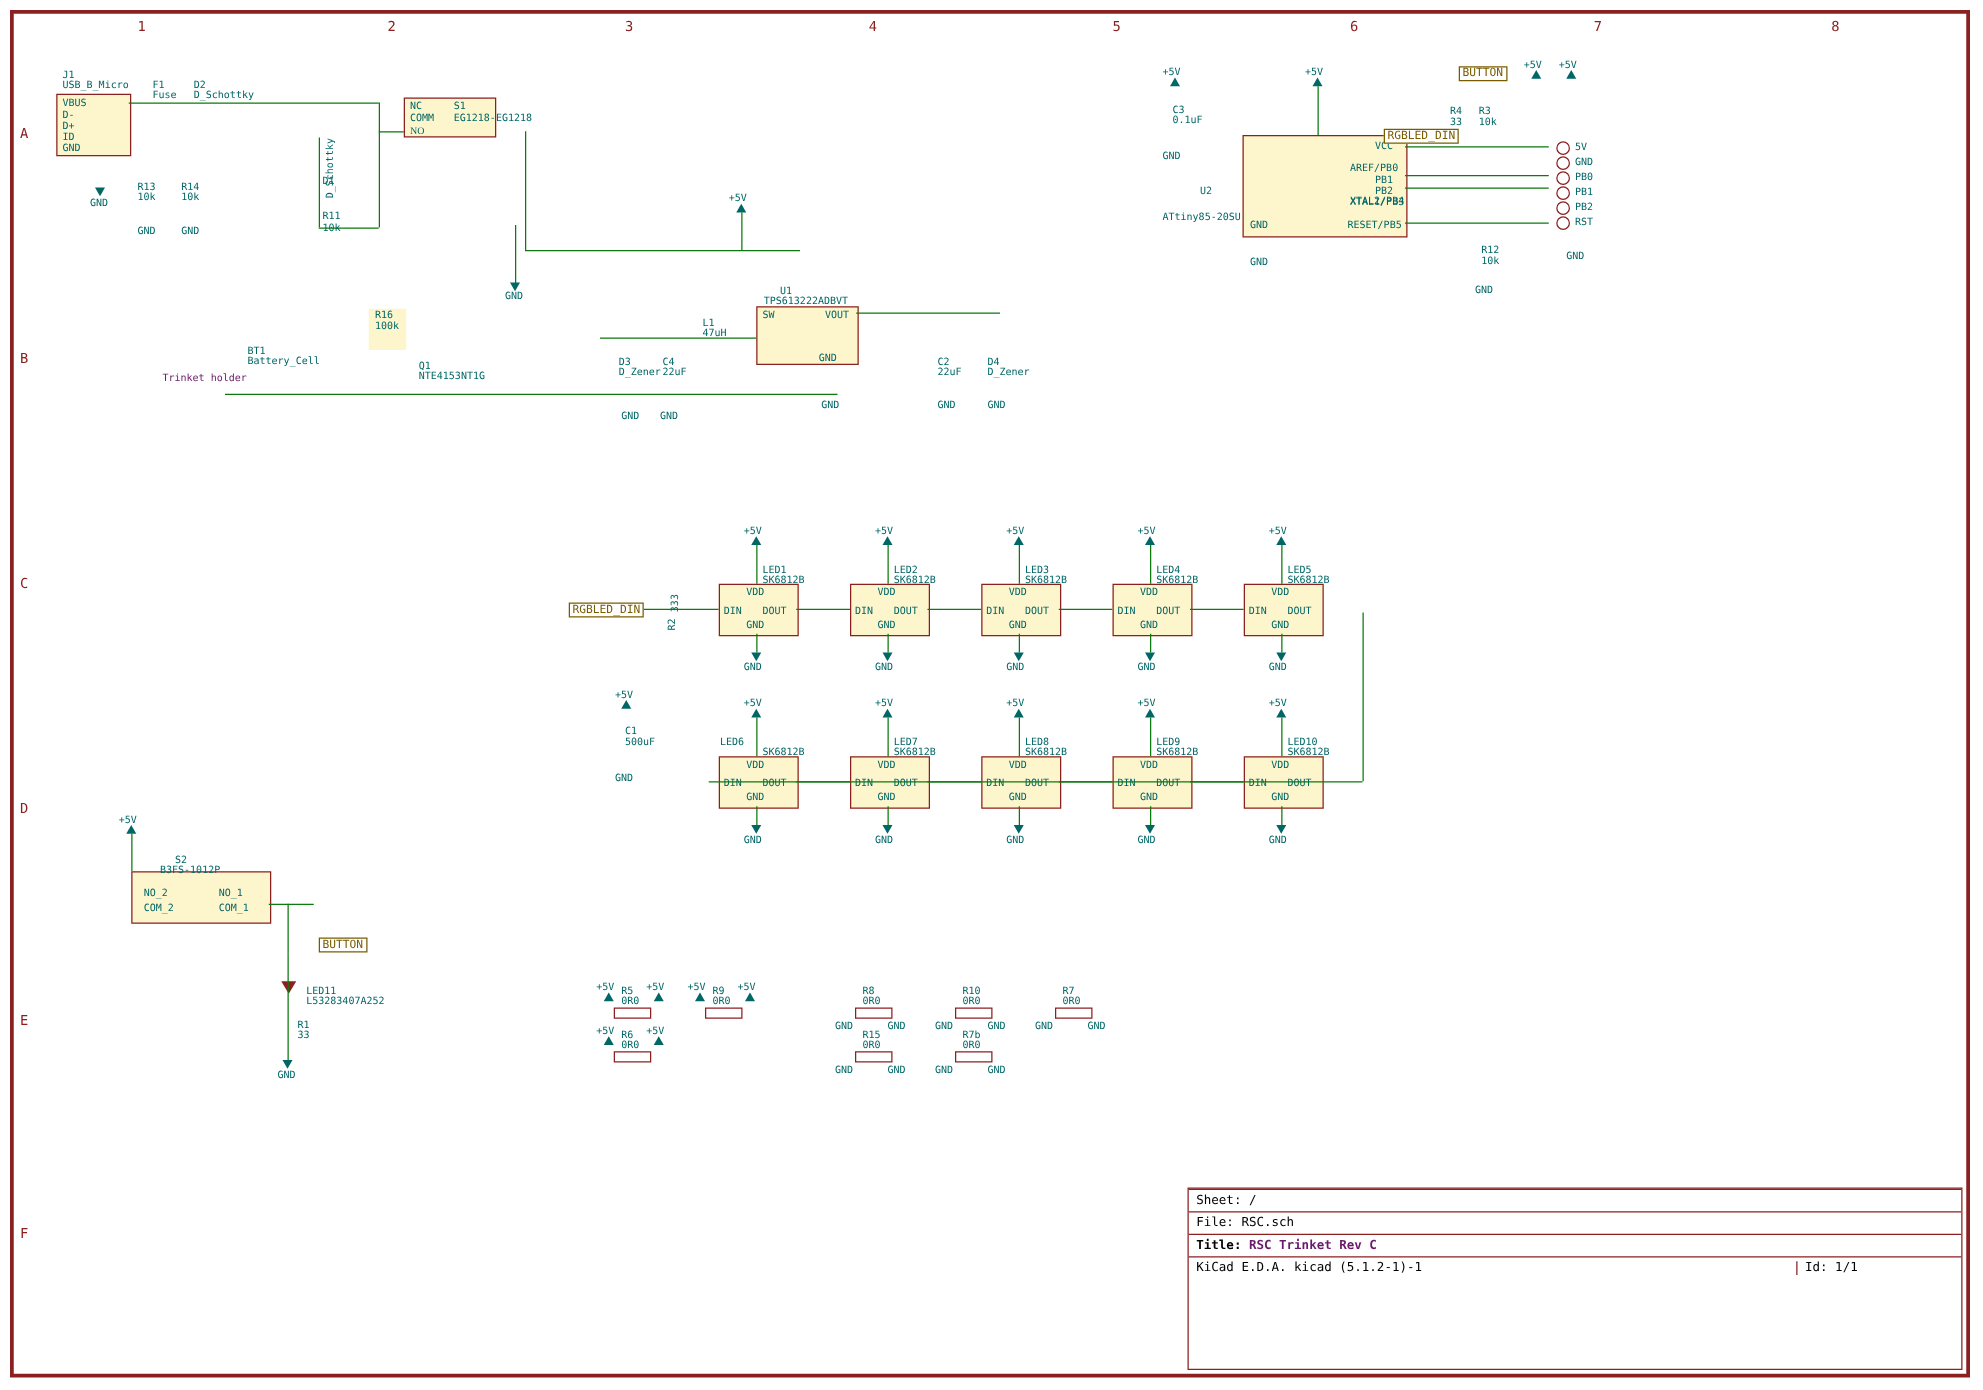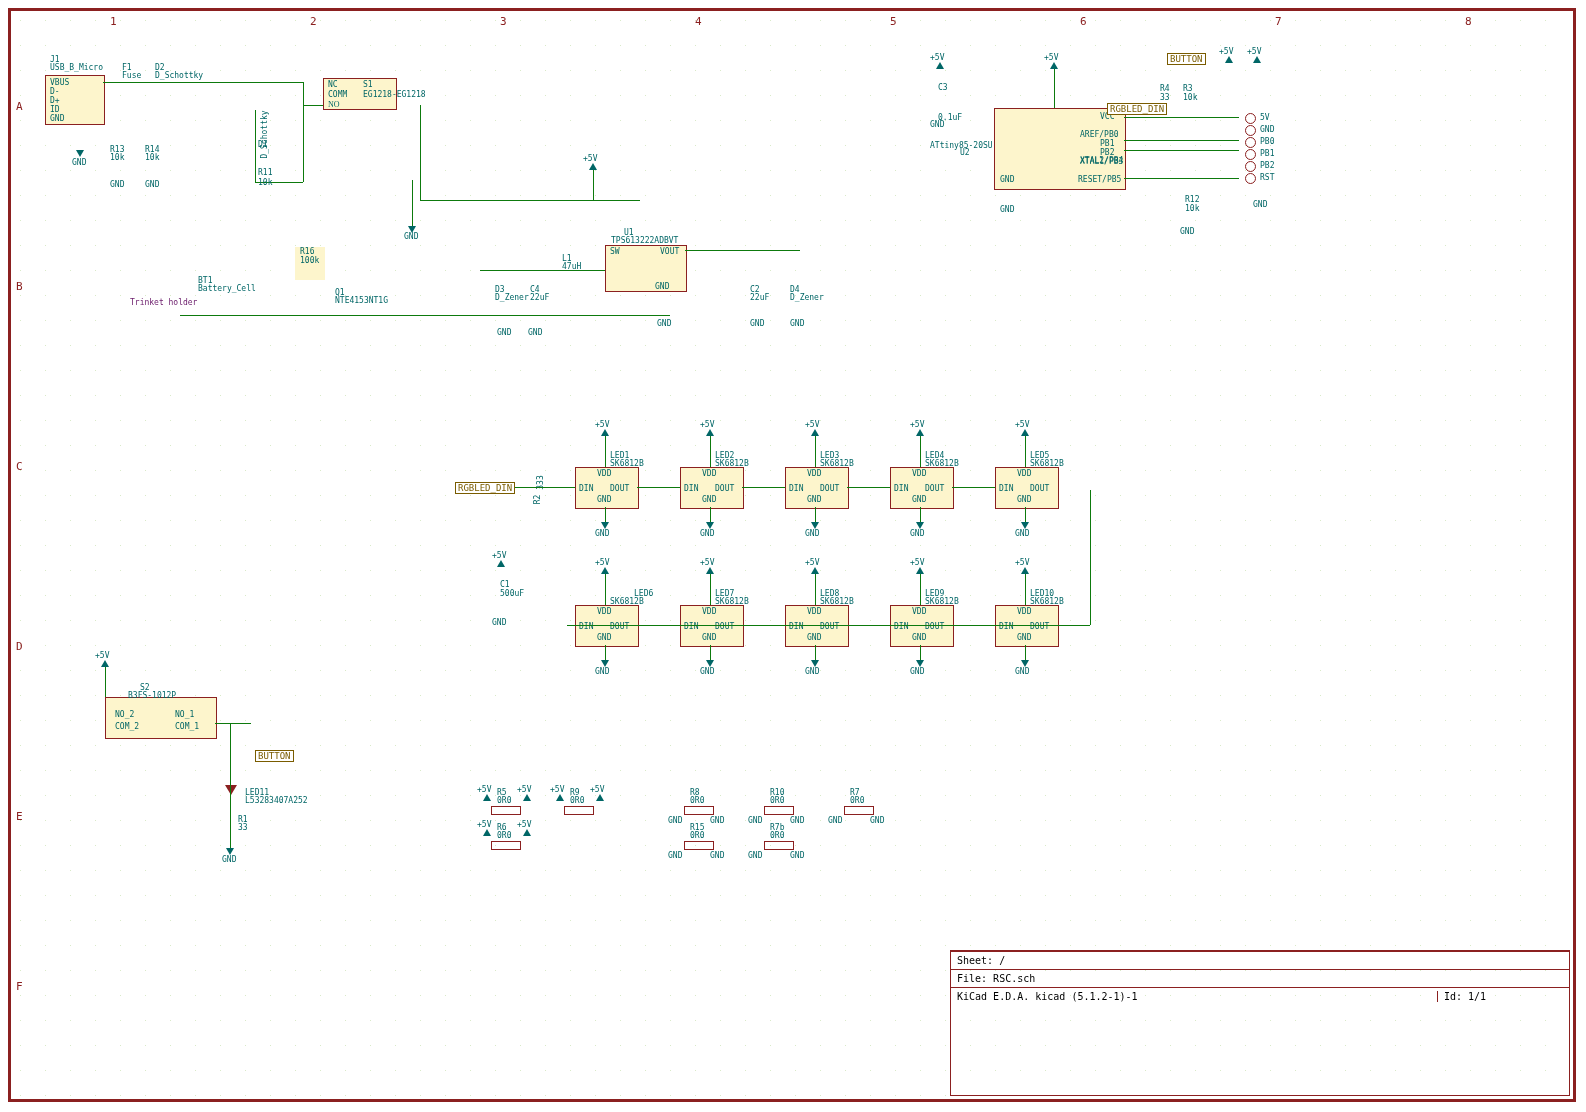--- a/index.html
+++ b/index.html
@@ -169,24 +169,24 @@
 <div class="box" style="left:994px; top:108px; width:130px; height:80px;"></div>
 <div class="label" style="left:1100px; top:112px;">VCC</div>
 <div class="label" style="left:1080px; top:130px;">AREF/PB0</div>
 <div class="label" style="left:1100px; top:139px;">PB1</div>
 <div class="label" style="left:1100px; top:148px;">PB2</div>
 <div class="label" style="left:1080px; top:157px;">XTAL1/PB3</div>
 <div class="label" style="left:1080px; top:156px;text-align:right;">XTAL2/PB4</div>
 <div class="label" style="left:1078px; top:175px;">RESET/PB5</div>
 <div class="label" style="left:1000px; top:175px;">GND</div>
 <div class="label" style="left:960px;  top:148px;">U2</div>
-<div class="label" style="left:930px;  top:141px;text-align:right;">ATtiny85-20SU</div>
+<div class="label" style="left:930px;  top:169px;text-align:right;">ATtiny85-20SU</div>
 
 <div class="label" style="left:938px; top:83px;">C3</div>
-<div class="label" style="left:938px; top:91px;margin-top:22px;">0.1uF</div>
+<div class="label" style="left:938px; top:91px;">0.1uF</div>
 <div class="arrow-up" style="left:936px; top:62px;"></div>
 <div class="label" style="left:930px; top:53px;">+5V</div>
 <div class="gnd" style="left:930px; top:120px;">GND</div>
 
 <div class="arrow-up" style="left:1050px; top:62px;"></div>
 <div class="label" style="left:1044px; top:53px;">+5V</div>
 <div class="wire-v" style="left:1054px; top:69px; height:39px;"></div>
 <div class="gnd" style="left:1000px;top:205px;">GND</div>
 
 <div class="label" style="left:1160px; top:84px;">R4</div>
@@ -294,21 +294,21 @@
     <div class="label" style="left: 1017px; top: 495px;">GND</div>
     <div class="arrow-up" style="left: 1021px; top: 429px;"></div>
     <div class="label" style="left: 1015px; top: 420px;">+5V</div>
     <div class="arrow-dn" style="left: 1021px; top: 522px;"></div>
     <div class="gnd" style="left: 1015px; top: 529px;">GND</div>
     <div class="wire-v" style="left: 1025px; top: 436px; height: 31px;"></div>
     <div class="wire-v" style="left: 1025px; top: 507px; height: 15px;"></div>
   </div>
 <div id="led-row-bot">
     <div class="box" style="left: 575px; top: 605px; width: 62px; height: 40px;"></div>
-    <div class="label" style="left: 634px; top: 589px;">LED6</div>
+    <div class="label" style="left: 576px; top: 589px;">LED6</div>
     <div class="label" style="left: 610px; top: 597px;">SK6812B</div>
     <div class="label" style="left: 597px; top: 607px;">VDD</div>
     <div class="label" style="left: 579px; top: 622px;">DIN</div>
     <div class="label" style="left: 610px; top: 622px;">DOUT</div>
     <div class="label" style="left: 597px; top: 633px;">GND</div>
     <div class="arrow-up" style="left: 601px; top: 567px;"></div>
     <div class="label" style="left: 595px; top: 558px;">+5V</div>
     <div class="arrow-dn" style="left: 601px; top: 660px;"></div>
     <div class="gnd" style="left: 595px; top: 667px;">GND</div>
     <div class="wire-v" style="left: 605px; top: 574px; height: 31px;"></div>
@@ -450,17 +450,21 @@
     <div class="label" style="left: 770px; top: 823px;">R7b</div>
     <div class="label" style="left: 770px; top: 831px;">0R0</div>
     <div style="position: absolute; left: 764px; top: 841px; width: 28px; height: 7px; border: 1px solid rgb(139, 32, 32);"></div>
     <div class="gnd" style="left: 748px; top: 851px;">GND</div>
     <div class="gnd" style="left: 790px; top: 851px;">GND</div>
   </div>
 
 <div class="title-block">
   <div class="title-row">Sheet: /</div>
   <div class="title-row">File: RSC.sch</div>
+  <div class="title-row" style="font-weight:bold;">
+    <span>Title:</span>
+    <span class="purple">RSC Trinket Rev C</span>
+  </div>
   <div class="title-row" style="display:flex;">
     <div class="title-cell" style="width:480px;border-right:1px solid #8b2020;">KiCad E.D.A.  kicad (5.1.2-1)-1</div>
     <div class="title-cell" style="padding-left:6px;">Id: 1/1</div>
   </div>
 </div>
 
 </body></html>

